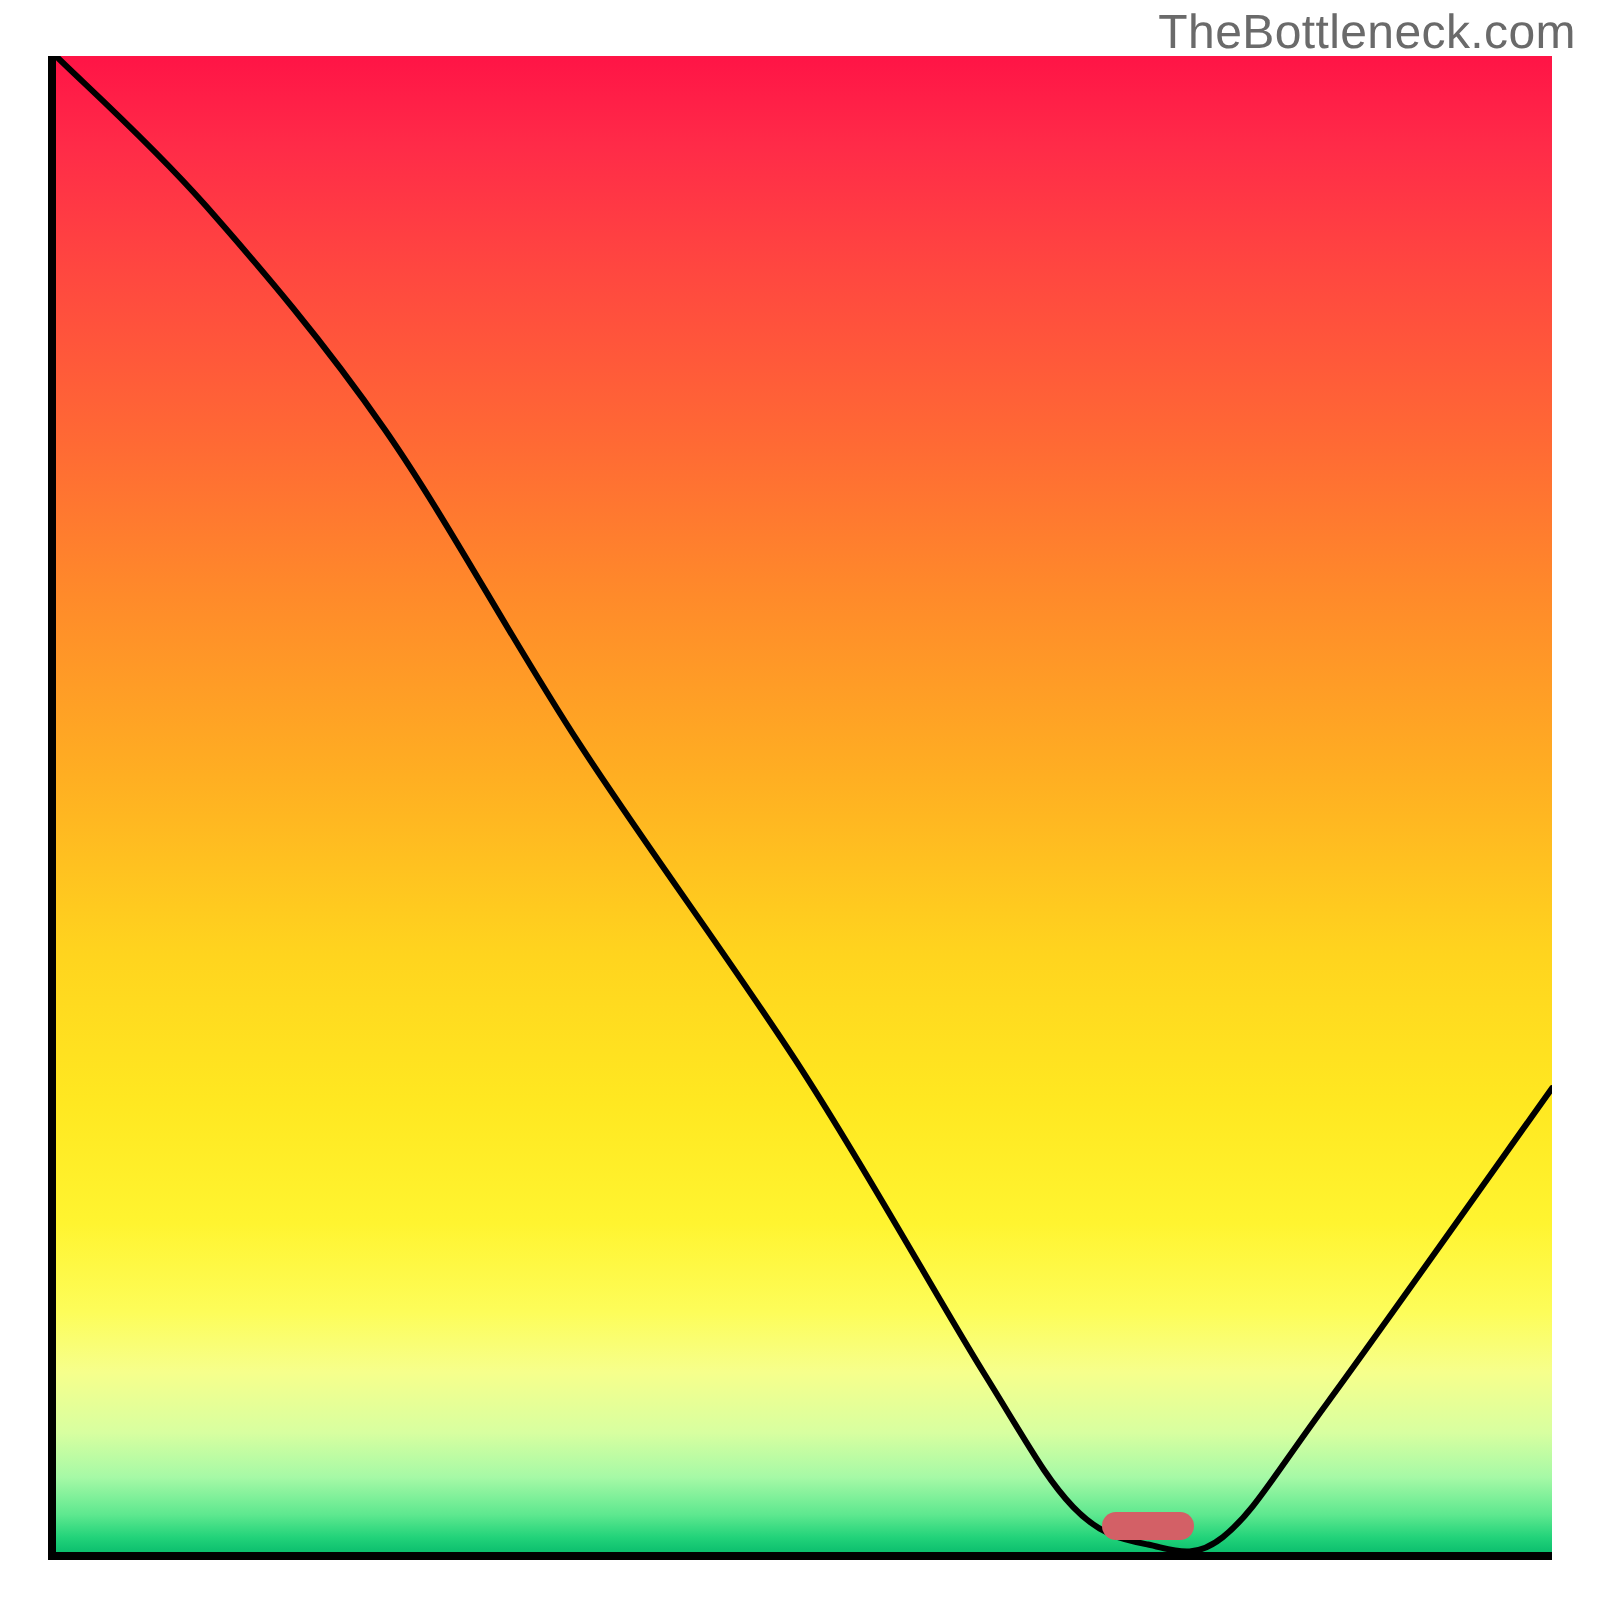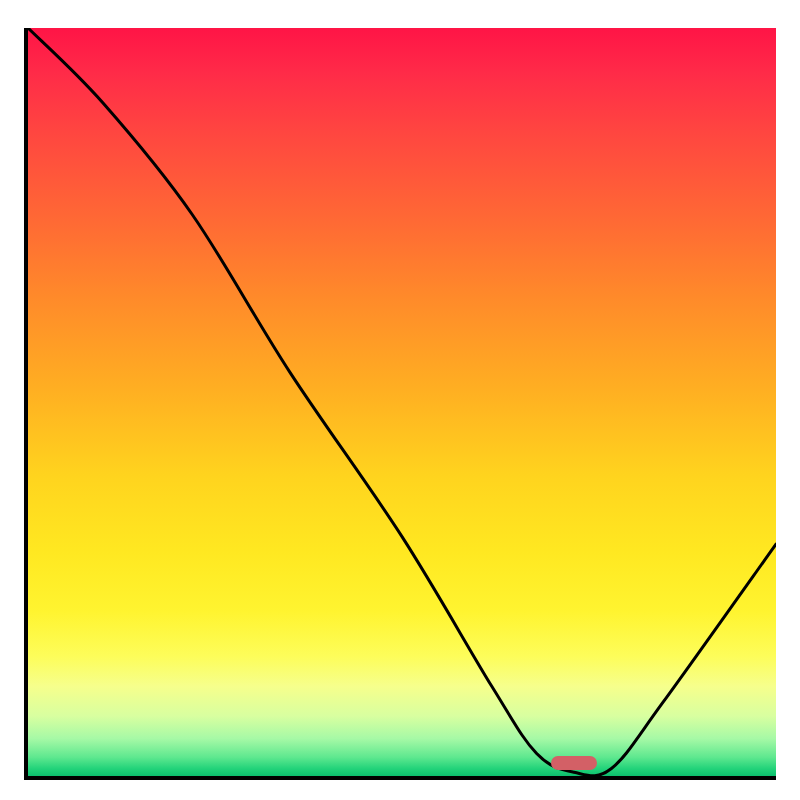--- a/index.html
+++ b/index.html
@@ -71,20 +71,21 @@
     height: 14px;
     border-radius: 8px;
     background: #d36066;
     transform: translate(-50%, -50%);
   }
 </style>
 </head>
 <body>
 
 <div class="container">
+  <div class="watermark">TheBottleneck.com</div>
 
   <div class="plot">
     <div class="gradient"></div>
 
     <svg class="curve" viewBox="0 0 748 748" preserveAspectRatio="none">
       <path fill="none" stroke="#000" stroke-width="3" stroke-linecap="round" stroke-linejoin="round" d="M 0 0 C 12.466666666666667 12.46666666666666, 47.373333333333335 43.63333333333328, 74.8 74.79999999999995 C 102.22666666666666 105.96666666666663, 133.39333333333335 142.12, 164.56 187 C 195.72666666666666 231.88, 226.89333333333335 290.4733333333333, 261.8 344.08 C 296.7066666666667 397.68666666666667, 340.34000000000003 456.28, 374 508.64 C 407.65999999999997 561, 441.32 622.0866666666667, 463.76 658.24 C 486.2 694.3933333333333, 494.92666666666673 711.2233333333332, 508.64000000000004 725.56 C 522.3533333333334 739.8966666666666, 533.5733333333333 741.7666666666667, 546.04 744.26 C 558.5066666666667 746.7533333333333, 568.48 752.3633333333333, 583.44 740.52 C 598.4000000000001 728.6766666666666, 608.3733333333333 710.6, 635.8 673.2 C 663.2266666666666 635.8000000000001, 729.3 542.3, 748 516.12"></path>
     </svg>
 
     <div class="marker" style="left: 546.04px; top: 734.536px; background: rgb(211, 96, 102);"></div>
   </div>

